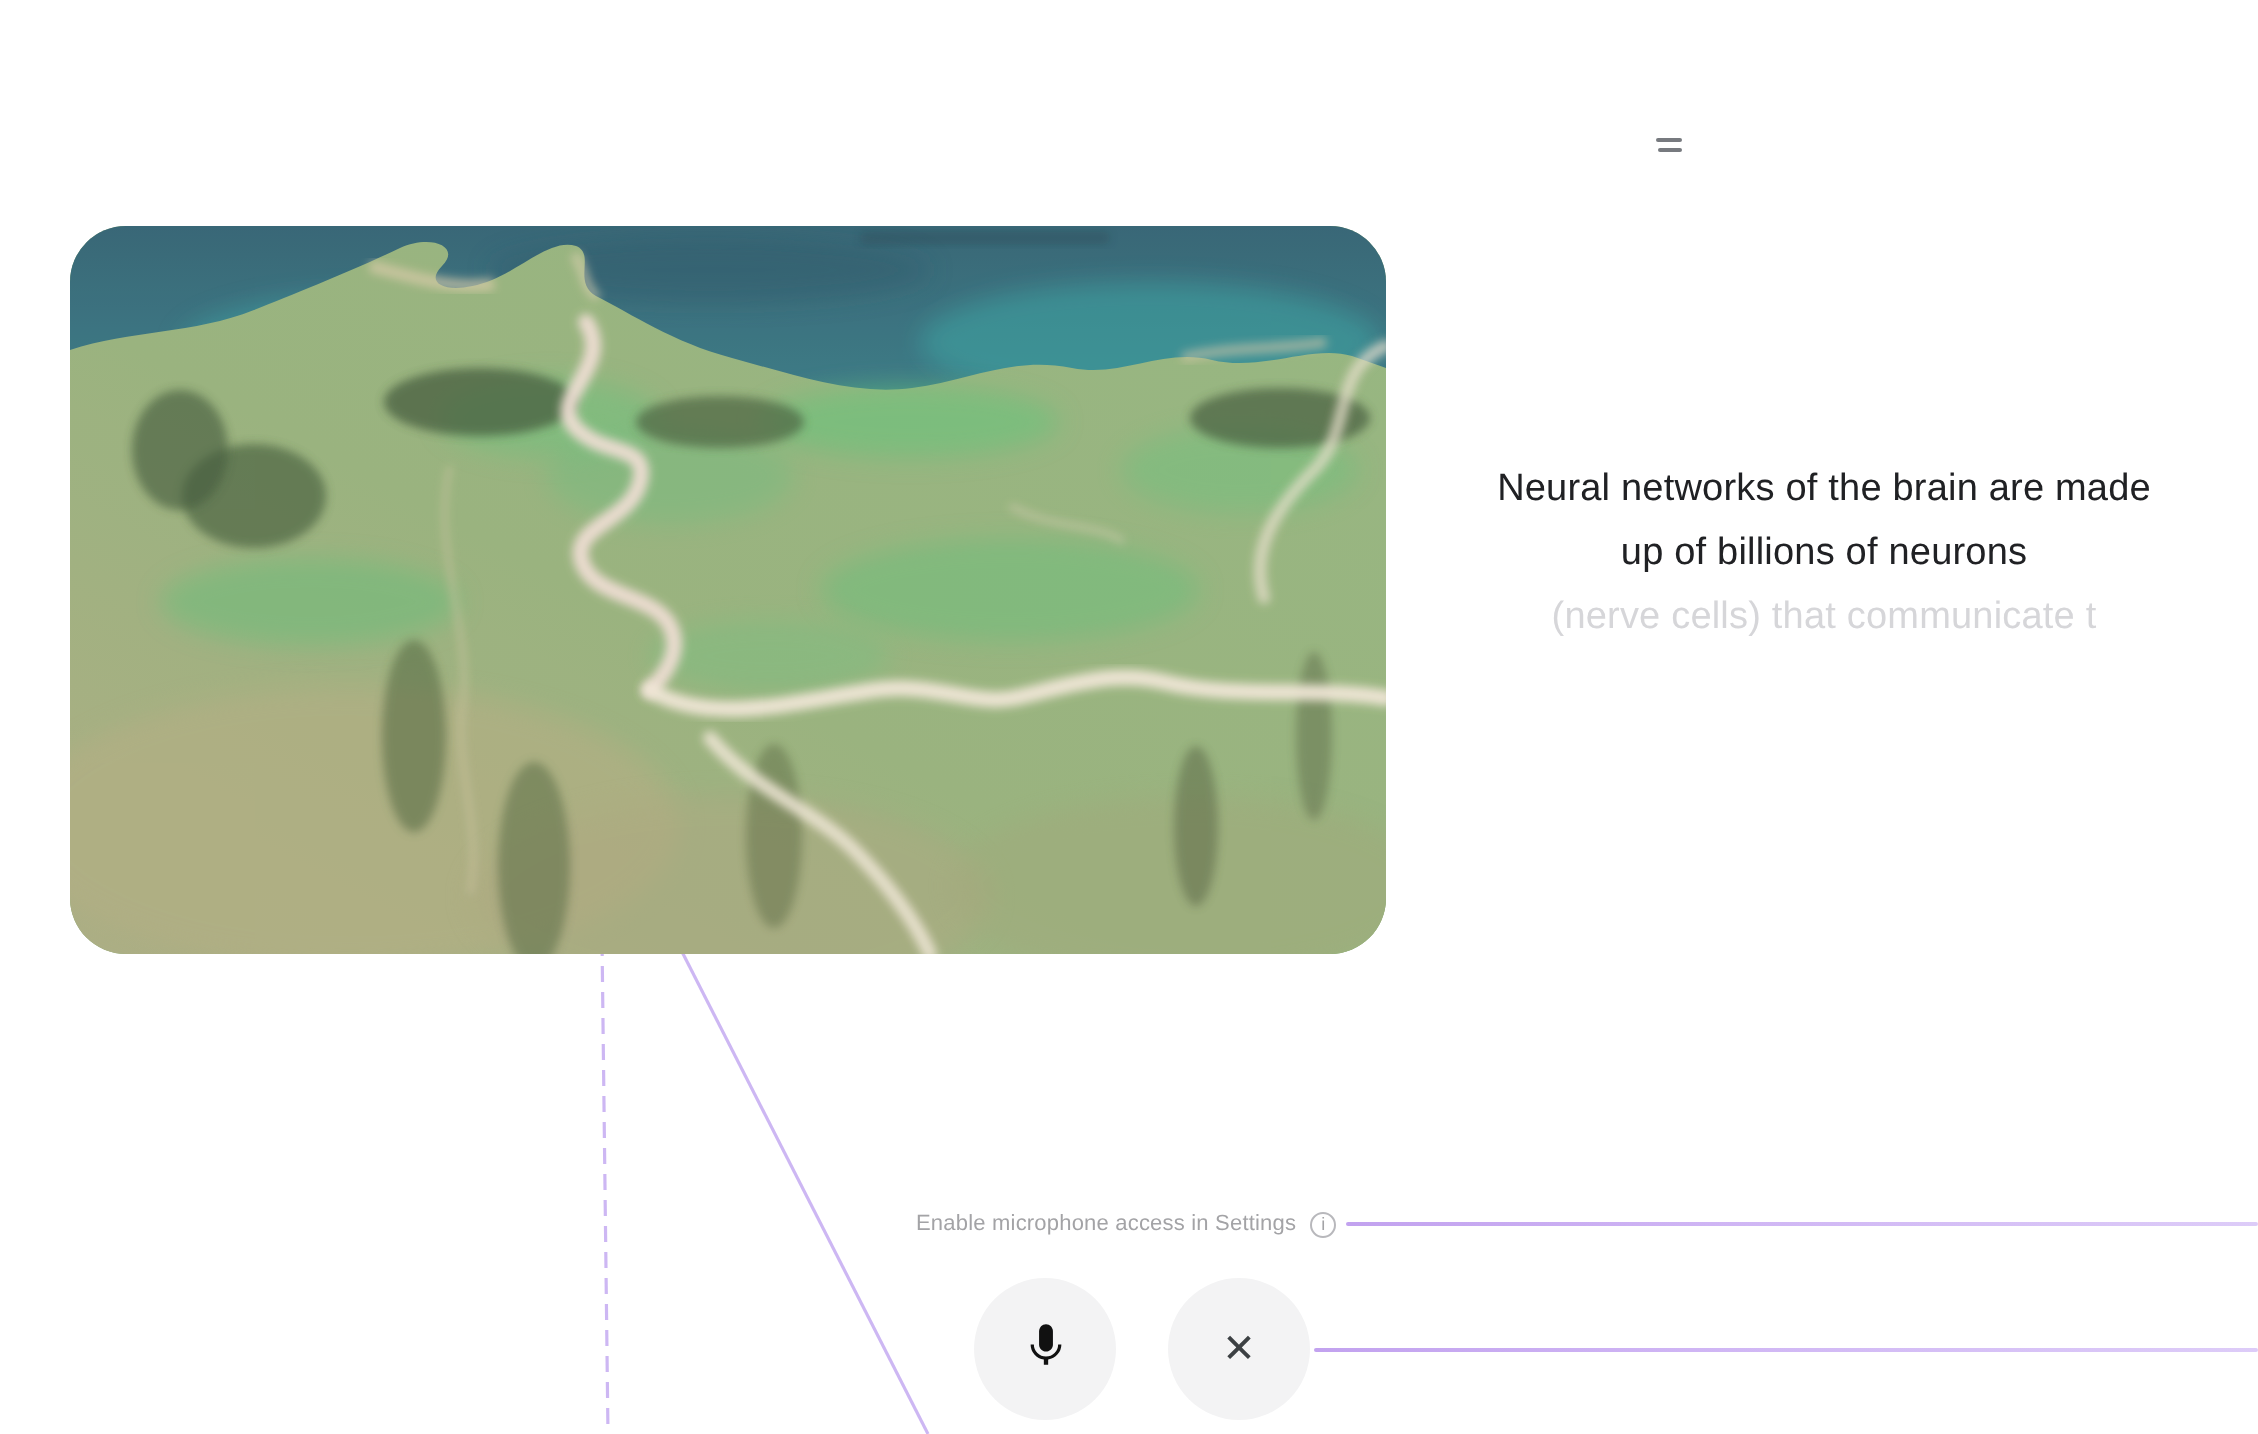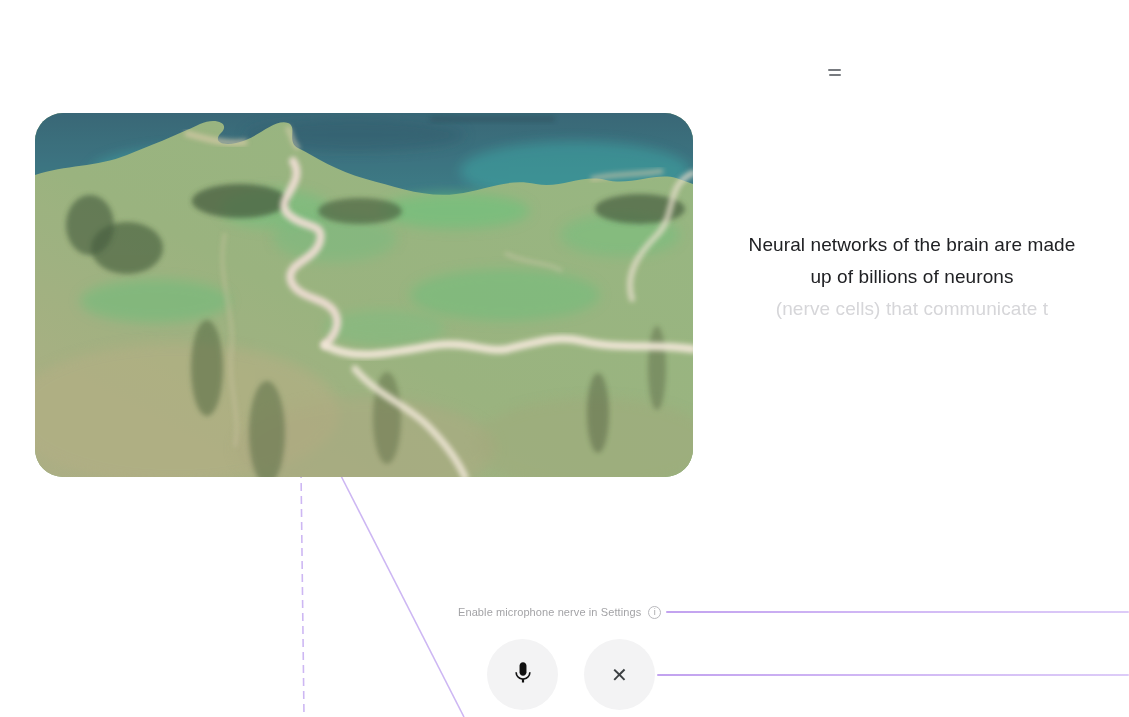--- a/index.html
+++ b/index.html
@@ -167,21 +167,21 @@
   <div>up of billions of neurons</div>
   <div class="stream">(nerve cells) that communicate t</div>
 </div>
 
 <div class="drag-handle">
   <div class="bar"></div>
   <div class="bar"></div>
 </div>
 
 <div class="hint-row">
-  <span class="hint-text">Enable microphone nerve in Settings</span>
+  <span class="hint-text">Enable microphone access in Settings</span>
   <span class="info-icon">i</span>
   <span class="hint-line"></span>
 </div>
 
 <button class="round-btn btn-mic">
   <span>
     <svg width="26" height="26" viewBox="0 0 24 24" fill="#111111">
       <path d="M12 14.5c1.8 0 3.2-1.45 3.2-3.25V5.3C15.2 3.5 13.8 2 12 2S8.8 3.5 8.8 5.3v5.95c0 1.8 1.4 3.25 3.2 3.25z"></path>
       <path d="M17.6 11.25a5.6 5.6 0 0 1-11.2 0H4.9a7.1 7.1 0 0 0 6.1 7v2.45h2V18.2a7.1 7.1 0 0 0 6.1-6.95h-1.5z"></path>
     </svg>

